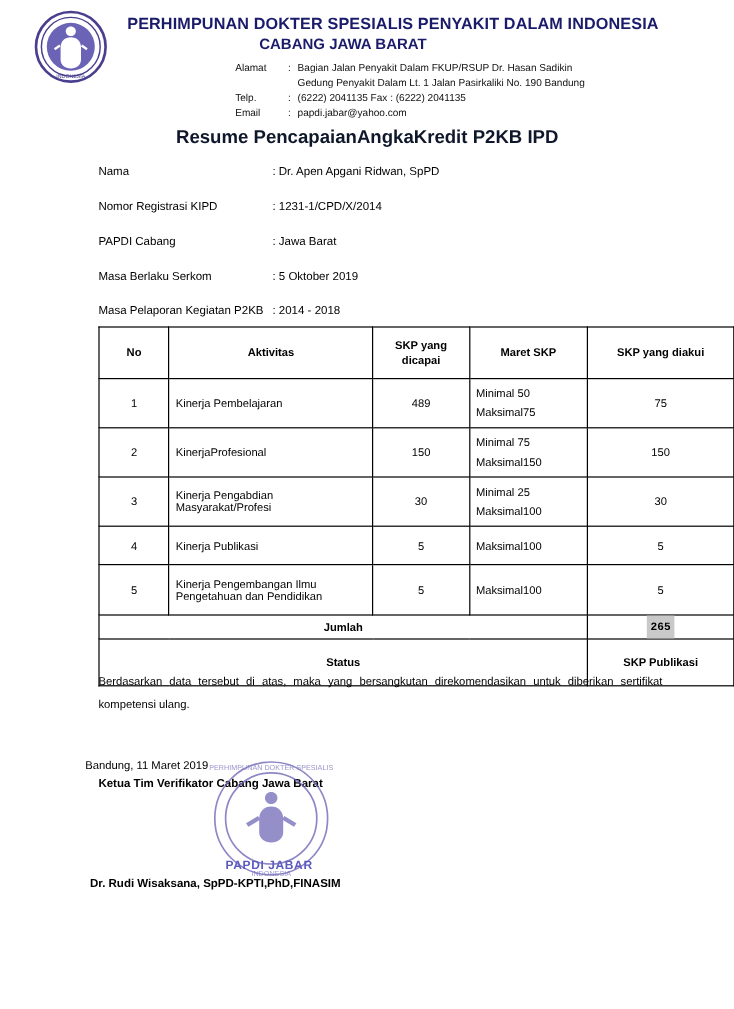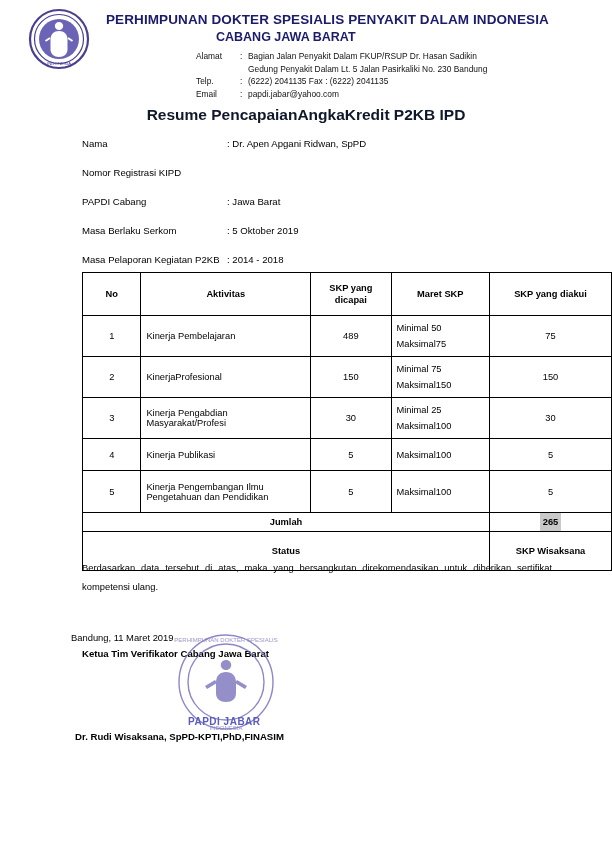--- a/index.html
+++ b/index.html
@@ -138,20 +138,21 @@
     text-align: center;
     font-weight: bold;
   }
   .jumlah-val {
     text-align: center;
     font-weight: bold;
   }
   .hl {
     background: #c9c9c9;
     padding: 4px 3px;
+    font-family: Liberation Mono, monospace;
   }
   .status-cell {
     text-align: center;
     font-weight: bold;
     height: 30px;
   }
   .status-val {
     text-align: center;
     font-weight: bold;
   }
@@ -233,21 +234,21 @@
 
     <div class="addr-block">
       <div class="addr-row">
         <span class="addr-label">Alamat</span>
         <span class="addr-colon">:</span>
         <span class="addr-val">Bagian Jalan Penyakit Dalam FKUP/RSUP Dr. Hasan Sadikin</span>
       </div>
       <div class="addr-row">
         <span class="addr-label"></span>
         <span class="addr-colon"></span>
-        <span class="addr-val">Gedung Penyakit Dalam Lt. 5  Jalan Pasirkaliki No. 230 Bandung</span>
+        <span class="addr-val">Gedung Penyakit Dalam Lt. 1  Jalan Pasirkaliki No. 190 Bandung</span>
       </div>
       <div class="addr-row">
         <span class="addr-label">Telp.</span>
         <span class="addr-colon">:</span>
         <span class="addr-val">(6222) 2041135  Fax : (6222) 2041135</span>
       </div>
       <div class="addr-row">
         <span class="addr-label">Email</span>
         <span class="addr-colon">:</span>
         <span class="addr-val">papdi.jabar@yahoo.com</span>
@@ -257,20 +258,21 @@
 
   <div class="doc-title">Resume PencapaianAngkaKredit P2KB IPD</div>
 
   <div class="fields">
     <div class="field-row">
       <span class="field-label">Nama</span>
       <span class="field-value">: Dr. Apen Apgani Ridwan, SpPD</span>
     </div>
     <div class="field-row">
       <span class="field-label">Nomor Registrasi KIPD</span>
+      <span class="field-value">: 1231-1/CPD/X/2014</span>
     </div>
     <div class="field-row">
       <span class="field-label">PAPDI Cabang</span>
       <span class="field-value">: Jawa Barat</span>
     </div>
     <div class="field-row">
       <span class="field-label">Masa Berlaku Serkom</span>
       <span class="field-value">: 5 Oktober 2019</span>
     </div>
     <div class="field-row">
@@ -324,21 +326,21 @@
         <td class="c-skp">5</td>
         <td class="c-tgt">Maksimal100</td>
         <td class="c-dia">5</td>
       </tr>
       <tr>
         <td class="jumlah-cell" colspan="4">Jumlah</td>
         <td class="jumlah-val"><span class="hl">265</span></td>
       </tr>
       <tr>
         <td class="status-cell" colspan="4">Status</td>
-        <td class="status-val">SKP Wisaksana</td>
+        <td class="status-val">SKP Publikasi</td>
       </tr>
     </tbody>
   </table>
 
   <div class="para">Berdasarkan data tersebut di atas, maka yang bersangkutan direkomendasikan untuk diberikan sertifikat kompetensi ulang.</div>
 
   <div class="sig-date">Bandung, 11 Maret 2019</div>
   <div class="sig-role">Ketua Tim Verifikator Cabang Jawa Barat</div>
 
   <div class="stamp">

